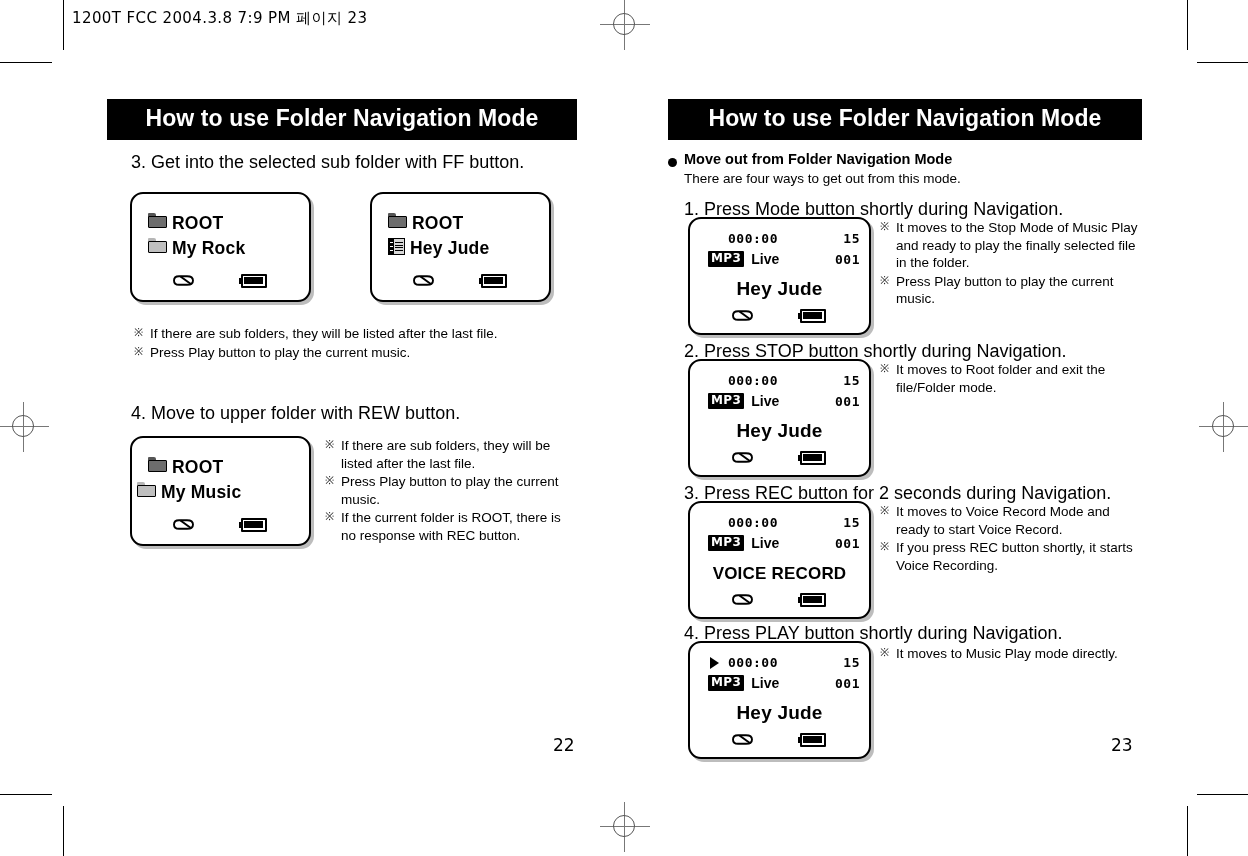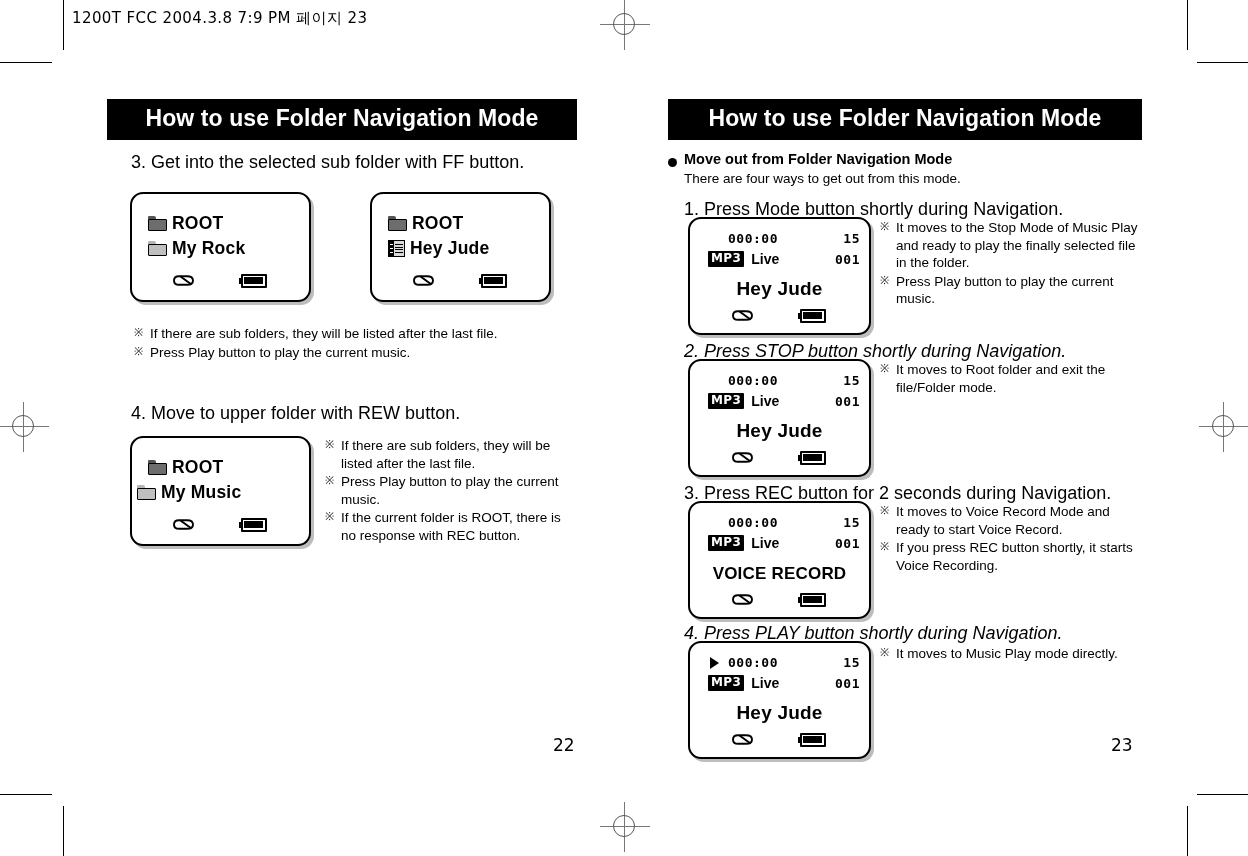--- a/index.html
+++ b/index.html
@@ -61,21 +61,21 @@
     border:2px solid #000;
     border-radius:13px;
     background:#fff;
     box-sizing:border-box;
     box-shadow:3px 3px 0 0 #bdbdbd;
   }
   .lcd-nav{width:181px;height:110px;}
   .lcd-play{width:183px;height:118px;}
 
   
-  .nav-row{display:flex;align-items:center;}
+  .nav-row{display:flex;align-items:flex-start;}
   .nav-label{font-size:17.5px;font-weight:bold;letter-spacing:.2px;}
 
   
   .ic-folder{width:19px;height:15px;position:relative;margin-right:5px;flex:0 0 auto;}
   .ic-folder .tab{position:absolute;left:0;top:0;width:8px;height:4px;border-radius:1px 2px 0 0;}
   .ic-folder .bd{position:absolute;left:0;top:3px;width:19px;height:12px;border-radius:1px;border:1.2px solid #000;box-sizing:border-box;}
   .fold-dark .tab{background:#555;}
   .fold-dark .bd{background:#6d6d6d;}
   .fold-light .tab{background:#b6b6b6;}
   .fold-light .bd{background:#bfbfbf;}
@@ -336,21 +336,21 @@
       <div class="note">
         <span class="mk">※</span>
         <span class="tx">It moves to the Stop Mode of Music Play and ready to play the finally selected file in the folder.</span>
       </div>
       <div class="note">
         <span class="mk">※</span>
         <span class="tx">Press Play button to play the current music.</span>
       </div>
     </div>
 
-    <div class="step" style="position:absolute;left:16px;top:341px;font-style:italic;">2. Press STOP button shortly during Navigation.</div>
+    <div class="step" style="position:absolute;left:16px;top:341px;">2. Press STOP button shortly during Navigation.</div>
     <div class="lcd lcd-play" style="position:absolute;left:20px;top:359px;">
       <div class="ln1" style="position:absolute;left:20px;top:12px;width:150px;">
         <span style="width:18px;"></span>
         <span>000:00</span>
         <span style="flex:1"></span>
         <span>15</span>
       </div>
       <div class="ln2" style="position:absolute;left:18px;top:32px;width:152px;">
         <span class="mp3-badge">MP3</span>
         <span style="margin-left:7px;">Live</span>
@@ -412,21 +412,21 @@
       <div class="note">
         <span class="mk">※</span>
         <span class="tx">It moves to Voice Record Mode and ready to start Voice Record.</span>
       </div>
       <div class="note">
         <span class="mk">※</span>
         <span class="tx">If you press REC button shortly, it starts Voice Recording.</span>
       </div>
     </div>
 
-    <div class="step" style="position:absolute;left:16px;top:623px;font-style:italic;">4. Press PLAY button shortly during Navigation.</div>
+    <div class="step" style="position:absolute;left:16px;top:623px;">4. Press PLAY button shortly during Navigation.</div>
     <div class="lcd lcd-play" style="position:absolute;left:20px;top:641px;">
       <div class="ln1" style="position:absolute;left:20px;top:12px;width:150px;">
         <span class="play-tri"></span>
         <span style="width:9px;"></span>
         <span>000:00</span>
         <span style="flex:1"></span>
         <span>15</span>
       </div>
       <div class="ln2" style="position:absolute;left:18px;top:32px;width:152px;">
         <span class="mp3-badge">MP3</span>

